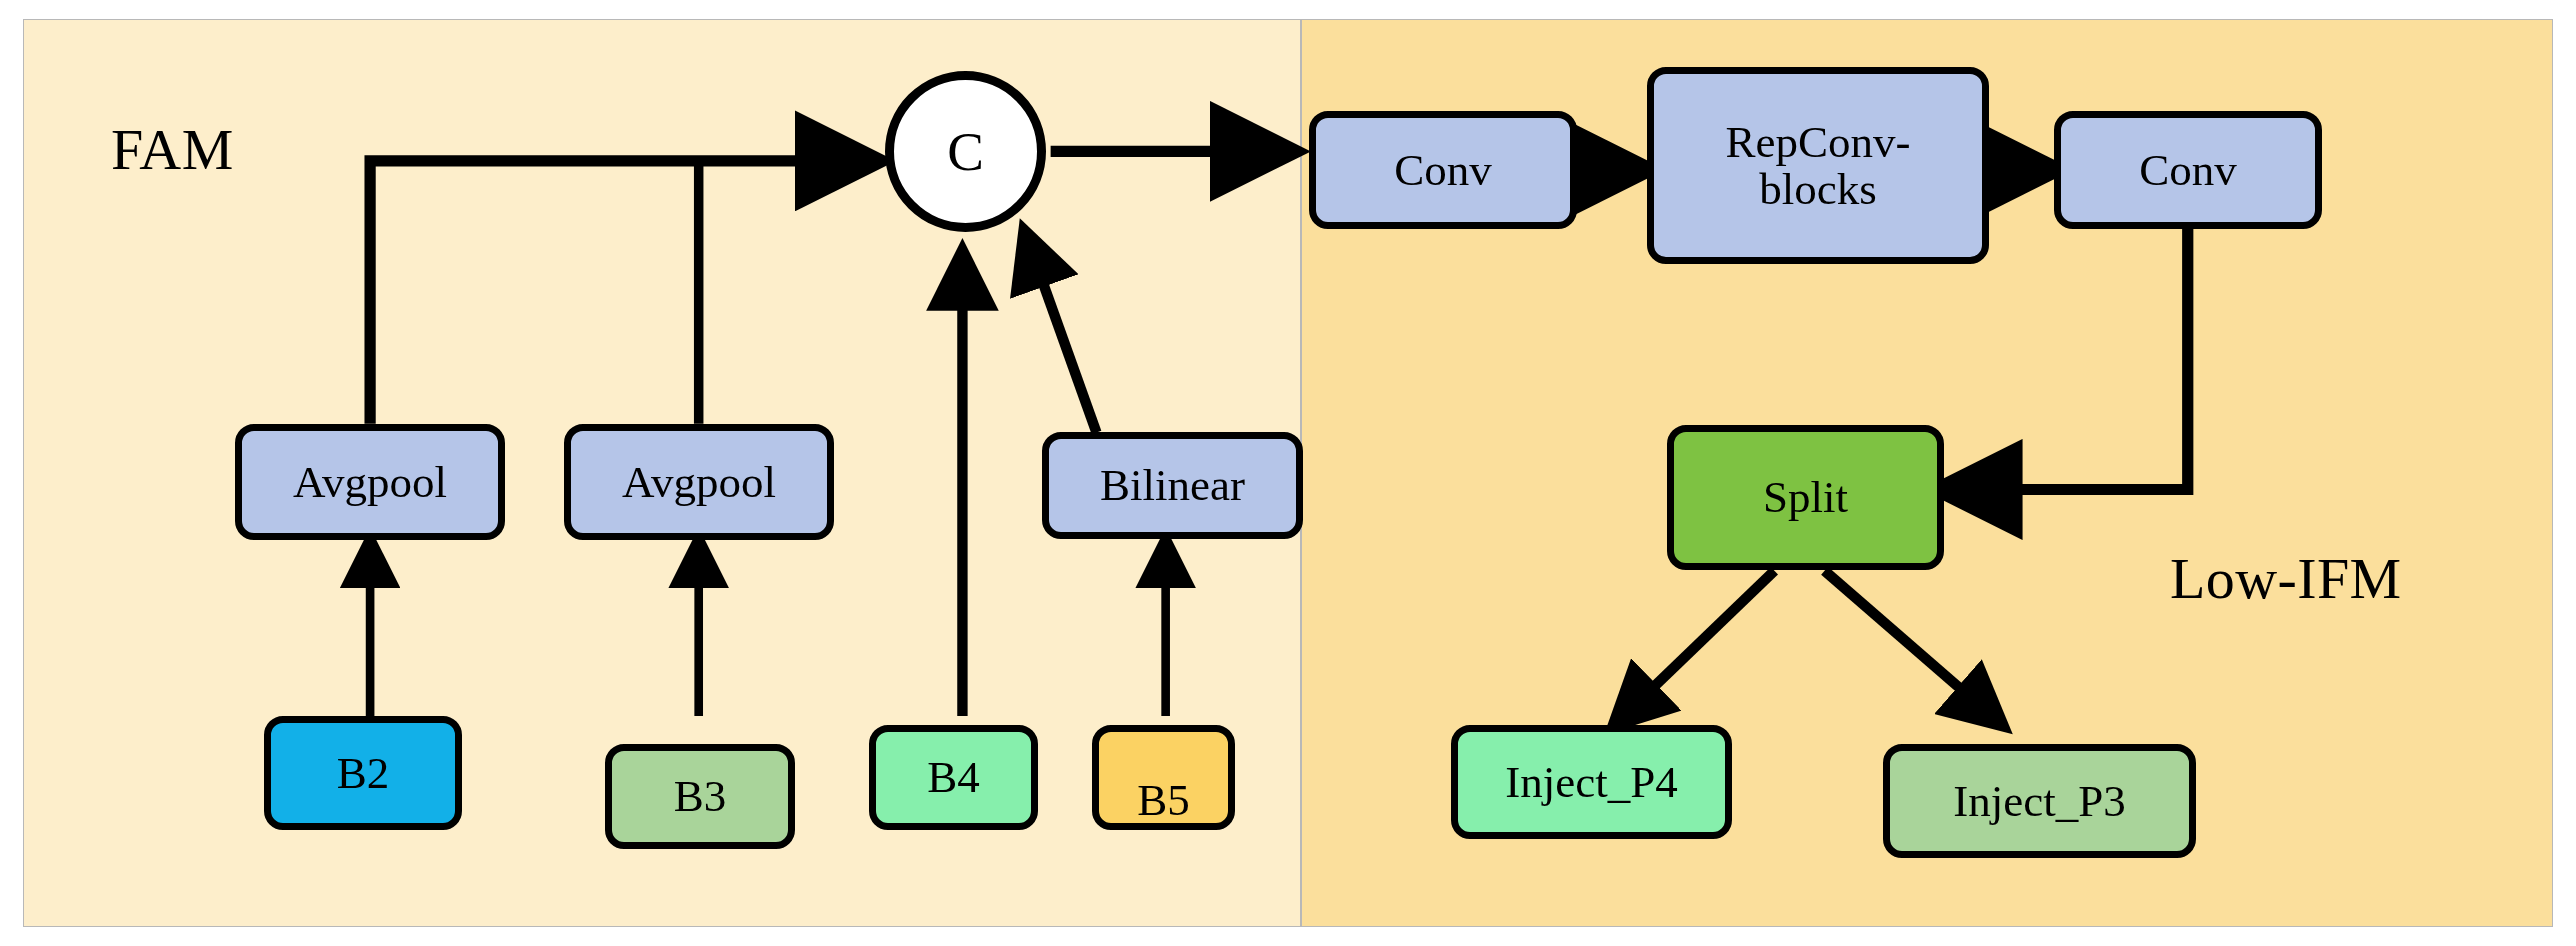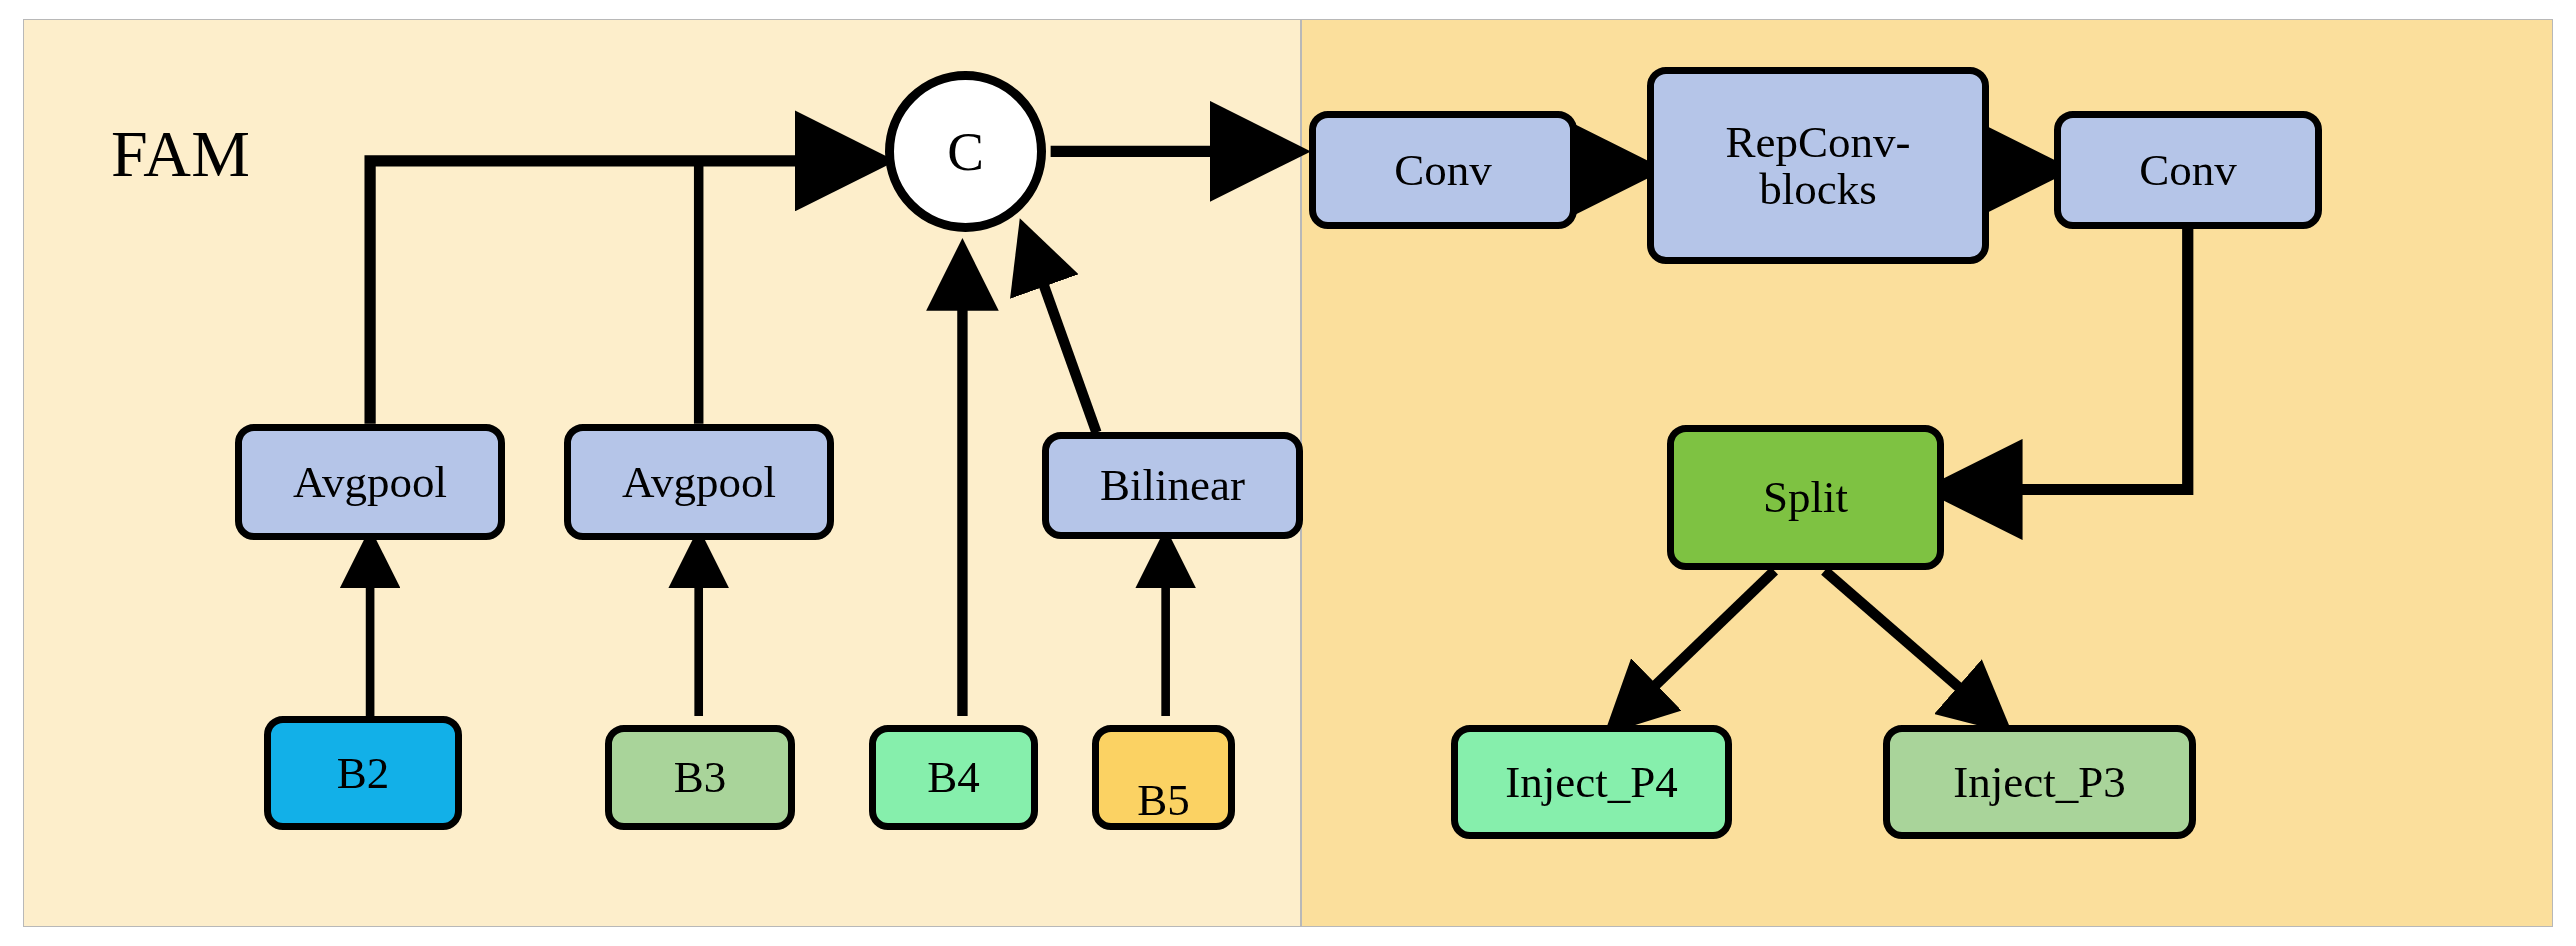--- a/index.html
+++ b/index.html
@@ -30,21 +30,21 @@
   #lowifm-panel {
     left: 1301px;
     top: 19px;
     width: 1252px;
     height: 908px;
     background: #fbdf9c;
   }
   .panel-label {
     position: absolute;
     color: #000000;
-    font-size: 66px;
+    font-size: 58px;
     line-height: 1;
     white-space: nowrap;
     letter-spacing: 0.4px;
   }
   #fam-label { left: 111px; top: 121px; }
   #lowifm-label { left: 2170px; top: 550px; }
 
   .node {
     position: absolute;
     box-sizing: border-box;
@@ -55,21 +55,21 @@
     justify-content: center;
     text-align: center;
     color: #000000;
     font-size: 45px;
     line-height: 1.03;
     white-space: pre-line;
     z-index: 5;
   }
   .node.blue { background: #b5c5e8; }
   .node.cyan { background: #12b0e8; }
-  .node.green { background: #a9d49a; }
+  .node.green { background: #a9d49a; margin-top: 19px; }
   .node.salmon { background: #86efac; }
   .node.gold { background: #fbd263; align-items: flex-end; }
   .node.brightgreen { background: #7ec242; }
 
   #circle-c {
     position: absolute;
     left: 885px;
     top: 71px;
     width: 161px;
     height: 161px;
@@ -97,20 +97,21 @@
 </style>
 </head>
 <body>
 
 <div id="stage">
 
   <div class="panel" id="fam-panel"></div>
   <div class="panel" id="lowifm-panel"></div>
 
   <div class="panel-label" id="fam-label">FAM</div>
+  <div class="panel-label" id="lowifm-label">Low-IFM</div>
 
   <svg class="edges" viewBox="0 0 2979 1095" xmlns="http://www.w3.org/2000/svg">
     <defs>
       <marker id="ah" markerWidth="7" markerHeight="7" refX="5.6" refY="3.5" orient="auto" markerUnits="strokeWidth">
         <path d="M0,0 L7,3.5 L0,7 z" fill="#000000"></path>
       </marker>
       <marker id="ahs" markerWidth="9" markerHeight="9" refX="7" refY="4.5" orient="auto" markerUnits="strokeWidth">
         <path d="M0,0 L9,4.5 L0,9 z" fill="#000000"></path>
       </marker>
     </defs>

